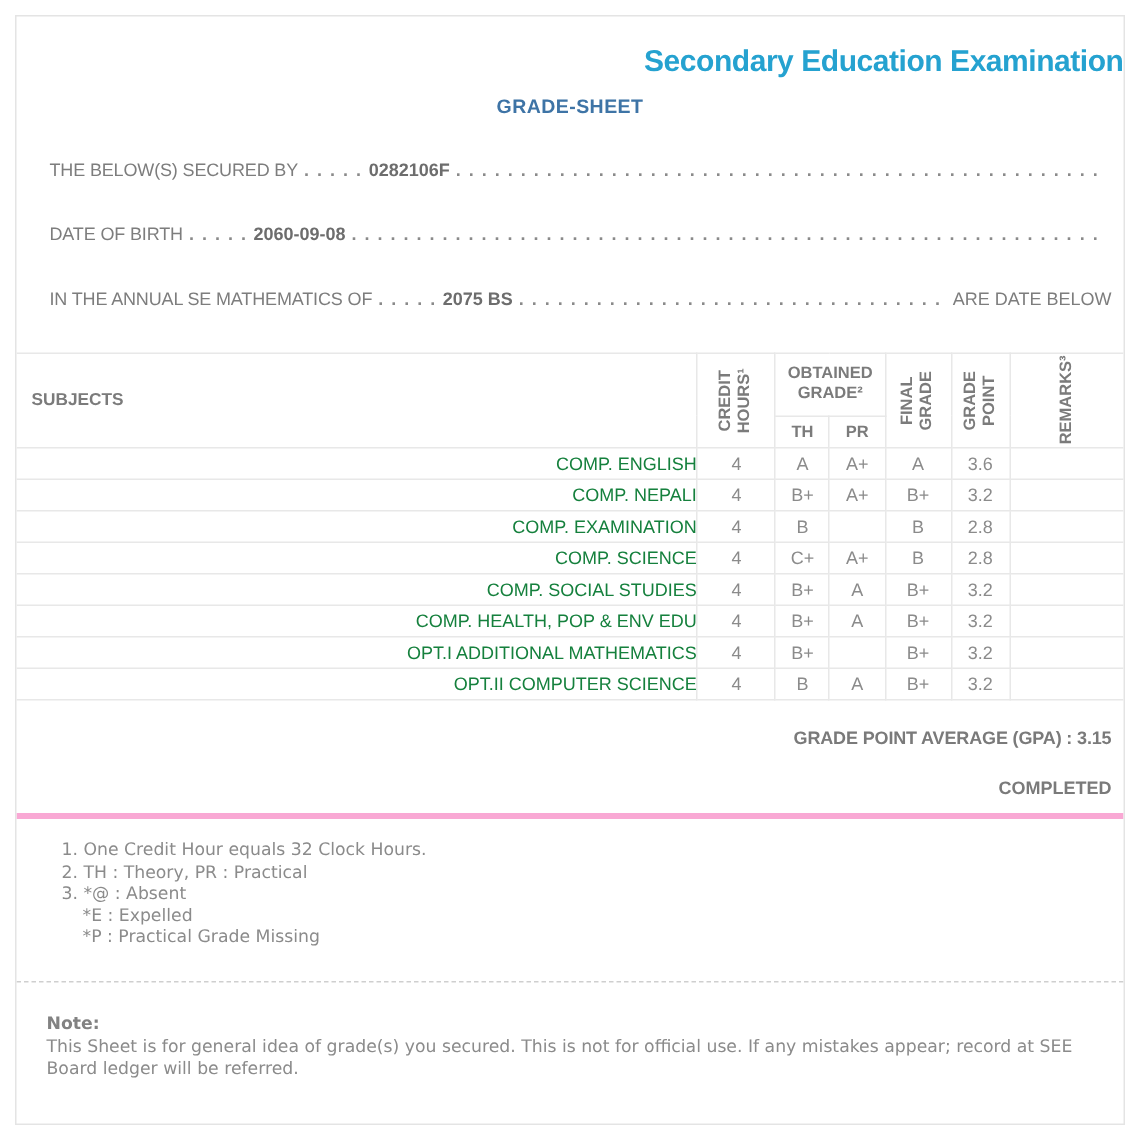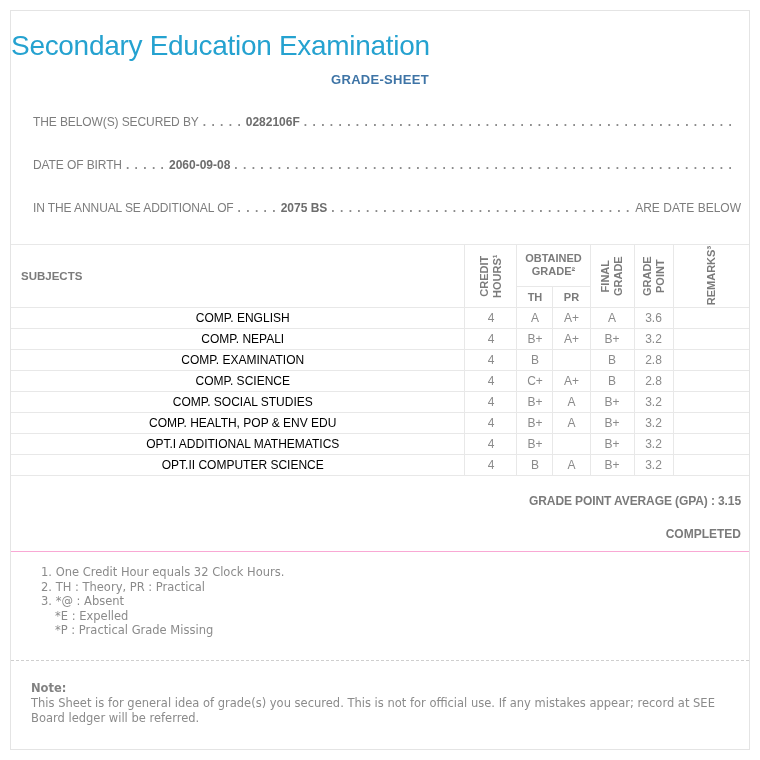--- a/index.html
+++ b/index.html
@@ -1,21 +1,21 @@
 <!DOCTYPE html>
 <html><head>
 <meta charset="utf-8">
 <style>
   * { margin:0; padding:0; box-sizing:border-box; }
   html,body { width:760px; height:760px; background:#ffffff;
     font-family:"Liberation Sans", sans-serif; }
   .sheet { position:absolute; left:10px; top:10px; width:740px; height:740px;
     border:1px solid #e4e4e4; background:#fff; overflow:hidden; }
 
-  .title { margin-top:19px; text-align:left; font-size:28px; font-weight:normal;
+  .title { margin-top:19px; text-align:right; font-size:20px; font-weight:bold;
     color:#25a2d0; letter-spacing:-0.3px; }
   .subtitle { margin-top:10px; text-align:center; font-size:13px; font-weight:bold;
     color:#3e74a6; letter-spacing:0.3px; }
 
   .info { margin-top:28px; padding:0 8px 0 22px; }
   .info-line { display:flex; align-items:baseline; font-size:12px; color:#7d7d7d;
     margin-bottom:29px; white-space:nowrap; }
   .info-line .lbl { letter-spacing:-0.1px; }
   .info-line .dots { margin:0 4px; color:#8a8a8a; font-weight:bold; letter-spacing:1px; }
   .info-line .val { font-weight:bold; color:#6d6d6d; }
@@ -30,26 +30,26 @@
   table.grades th:last-child, table.grades td:last-child { border-right:none; }
   th { color:#7b7b7b; font-size:11px; font-weight:bold; }
   th.subjects { text-align:left; padding-left:10px; font-size:11.5px; }
   th.vert { height:63px; }
   th.vert .rot, th.two { white-space:pre-line; line-height:1.2; }
   th.vert .wrap { display:flex; align-items:center; justify-content:center; height:100%; }
   th.vert .rot { display:inline-block; transform:rotate(-90deg); text-align:center; }
   th.obt { height:41px; vertical-align:middle; text-align:center; }
   th.sub { height:21px; text-align:center; }
   td { height:21px; font-size:12px; color:#8b8b8b; text-align:center; }
-  td.subject { text-align:center; padding-left:10px; color:#000000; }
+  td.subject { text-align:right; padding-left:10px; color:#15803d; }
 
   .gpa-row { text-align:right; padding:18px 8px 0 0; font-weight:bold; font-size:12px;
     color:#7a7a7a; letter-spacing:-0.1px; }
   .status-row { text-align:right; padding:19px 8px 10px 0; font-weight:bold;
-    font-size:12px; color:#7a7a7a; border-bottom:1px solid #f9a8d4; }
+    font-size:12px; color:#7a7a7a; border-bottom:4px solid #f9a8d4; }
 
   .footnotes { font-family:"DejaVu Sans", sans-serif; font-size:11.5px; color:#8b8b8b;
     padding:13px 0 0 30px; line-height:14.5px; }
   .fn-1 { padding-left:14px; }
 
   .dashes { margin-top:22px; border-top:1px dashed #cfcfcf; width:100%; }
 
   .note { font-family:"DejaVu Sans", sans-serif; font-size:11.5px; color:#8b8b8b;
     padding:20px 22px 0 20px; line-height:15px; }
   .note .note-title { font-weight:bold; color:#828282; }
@@ -71,21 +71,21 @@
       <span class="suffix"></span>
     </div>
     <div class="info-line">
       <span class="lbl">DATE OF BIRTH</span>
       <span class="dots">. . . . .</span>
       <span class="val">2060-09-08</span>
       <span class="fill">. . . . . . . . . . . . . . . . . . . . . . . . . . . . . . . . . . . . . . . . . . . . . . . . . . . . . . . . . . . . . . . . . . . . . . . . . . . . . . . . . . . . . . . . . . . . . . . . . . . . . . . . . . . . . . . . . . . .</span>
       <span class="suffix"></span>
     </div>
     <div class="info-line">
-      <span class="lbl">IN THE ANNUAL SE ADDITIONAL OF</span>
+      <span class="lbl">IN THE ANNUAL SE MATHEMATICS OF</span>
       <span class="dots">. . . . .</span>
       <span class="val">2075 BS</span>
       <span class="fill">. . . . . . . . . . . . . . . . . . . . . . . . . . . . . . . . . . . . . . . . . . . . . . . . . . . . . . . . . . . . . . . . . . . . . . . . . . . . . . . . . . . . . . . . . . . . . . . . . . . . . . . . . . . . . . . . . . . .</span>
       <span class="suffix">ARE DATE BELOW</span>
     </div>
   </div>
 
   <table class="grades">
     <colgroup>
       <col>

